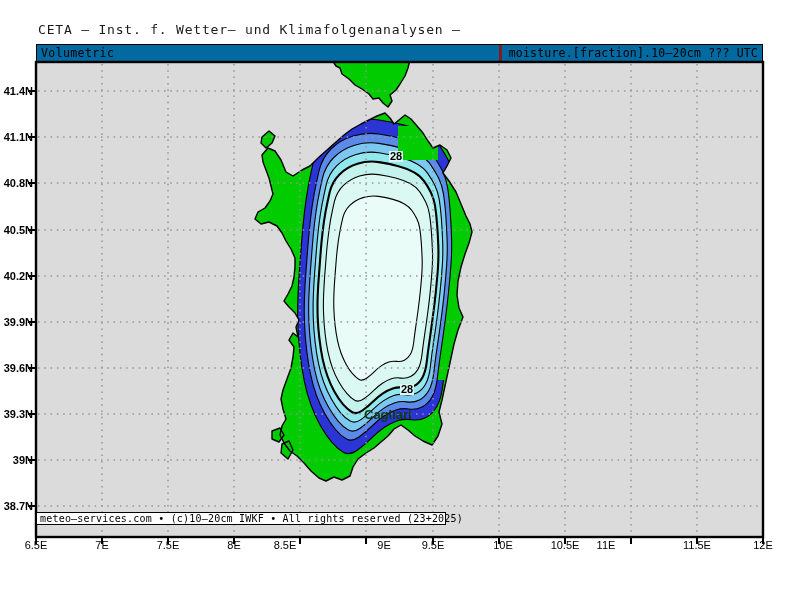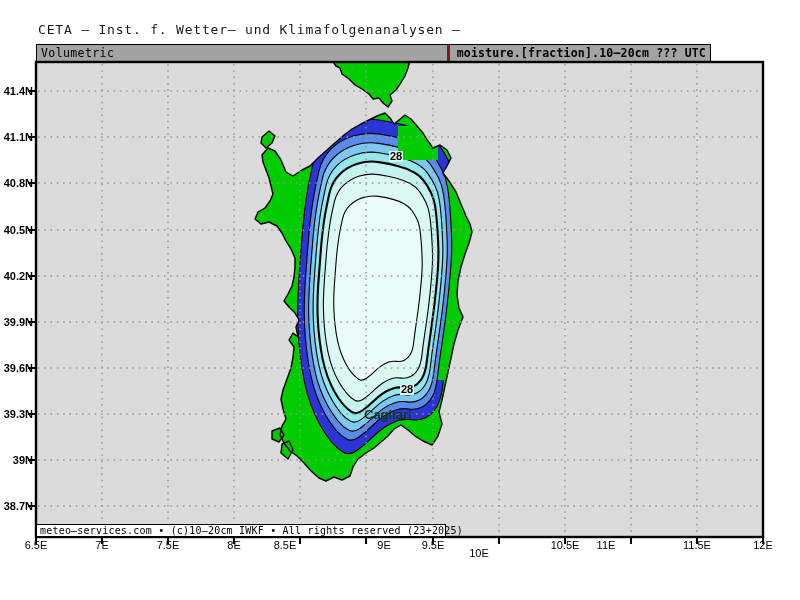--- a/index.html
+++ b/index.html
@@ -5,34 +5,34 @@
   html,body{margin:0;padding:0;}
   body{
     width:800px;height:600px;position:relative;overflow:hidden;
     background:#ffffff;font-family:"DejaVu Sans Mono",monospace;
   }
   .title{
     position:absolute;left:38px;top:22px;font-size:13px;letter-spacing:.8px;
     color:#1a1a1a;white-space:nowrap;
   }
   .subbar{
-    position:absolute;left:36px;top:44px;width:675px;height:18px;
-    background:#a3a3a3;border:1px solid #000;box-sizing:border-box;
+    position:absolute;left:36px;top:44px;width:727px;height:18px;
+    background:#0369a1;border:1px solid #000;box-sizing:border-box;
   }
   .subbar-left{
     position:absolute;left:4px;top:1px;font-size:11.5px;letter-spacing:.4px;color:#000;
   }
   .subbar-right{
     position:absolute;right:0;top:0;height:100%;width:263px;
     border-left:3px solid #7f1d1d;box-sizing:border-box;
     display:flex;align-items:center;justify-content:flex-end;
-    padding-right:4px;font-size:11.5px;letter-spacing:.2px;color:#000;font-weight:bold;
+    padding-right:4px;font-size:11.5px;letter-spacing:.2px;color:#000;
   }
   .footerbar{
-    position:absolute;left:36px;top:524px;width:410px;height:13px;
+    position:absolute;left:36px;top:512px;width:410px;height:13px;
     background:#ffffff;border:1px solid #000;box-sizing:border-box;
     font-size:10px;letter-spacing:.2px;color:#000;
     display:flex;align-items:center;padding-left:3px;white-space:nowrap;z-index:6;
   }
   .latlab{
     position:absolute;left:0;width:33px;text-align:right;
     font-family:"Liberation Sans",sans-serif;font-weight:bold;font-size:11px;color:#000;
   }
   .lonlab{
     position:absolute;width:46px;text-align:center;top:539px;
@@ -166,18 +166,18 @@
     <div class="latlab" style="top: 408px;">39.3N</div>
     <div class="latlab" style="top: 454px;">39N</div>
     <div class="latlab" style="top: 500px;">38.7N</div>
     <div class="lonlab" style="left: 13px;">6.5E</div>
     <div class="lonlab" style="left: 79px;">7E</div>
     <div class="lonlab" style="left: 145px;">7.5E</div>
     <div class="lonlab" style="left: 211px;">8E</div>
     <div class="lonlab" style="left: 262px;">8.5E</div>
     <div class="lonlab" style="left: 361px;">9E</div>
     <div class="lonlab" style="left: 410px;">9.5E</div>
-    <div class="lonlab" style="left: 456px; margin-top: 8px;">10E</div>
+    <div class="lonlab" style="left: 480px;">10E</div>
     <div class="lonlab" style="left: 542px;">10.5E</div>
     <div class="lonlab" style="left: 583px;">11E</div>
     <div class="lonlab" style="left: 674px;">11.5E</div>
     <div class="lonlab" style="left: 740px;">12E</div>
   </div>
 
 </body></html>

